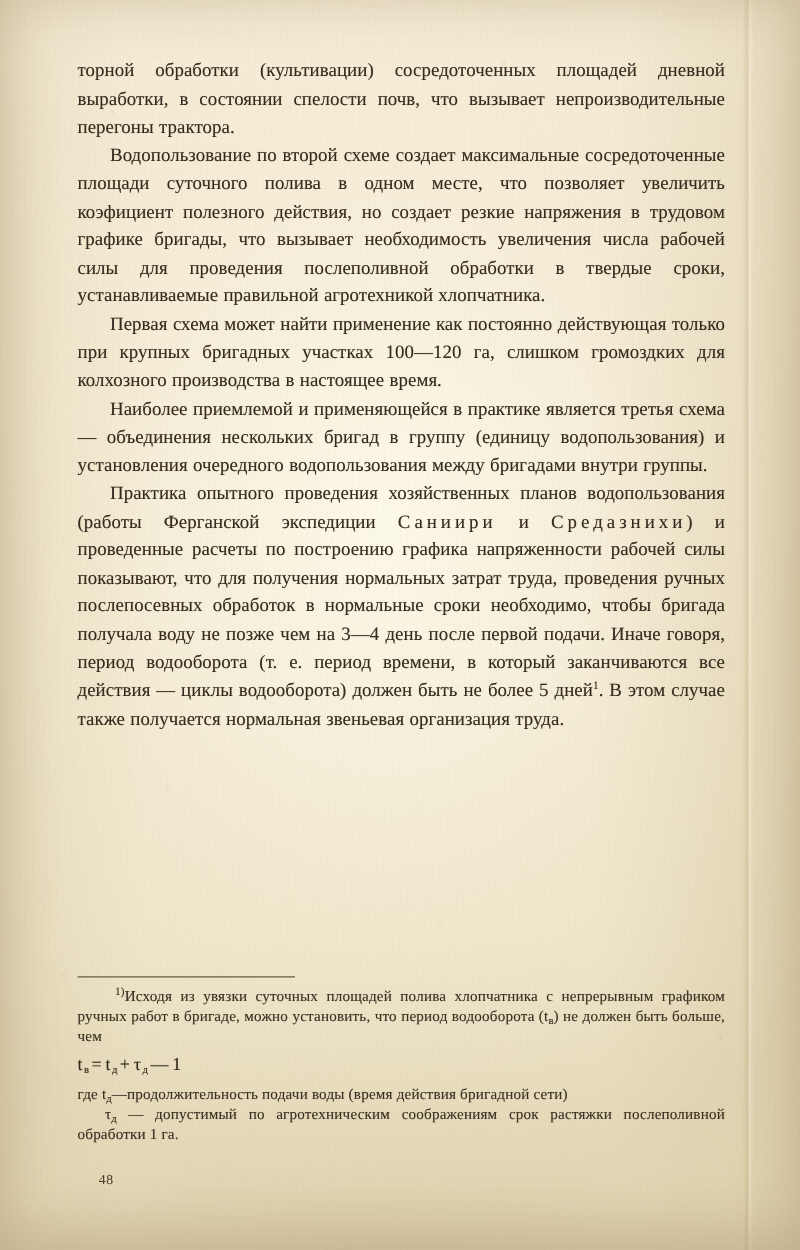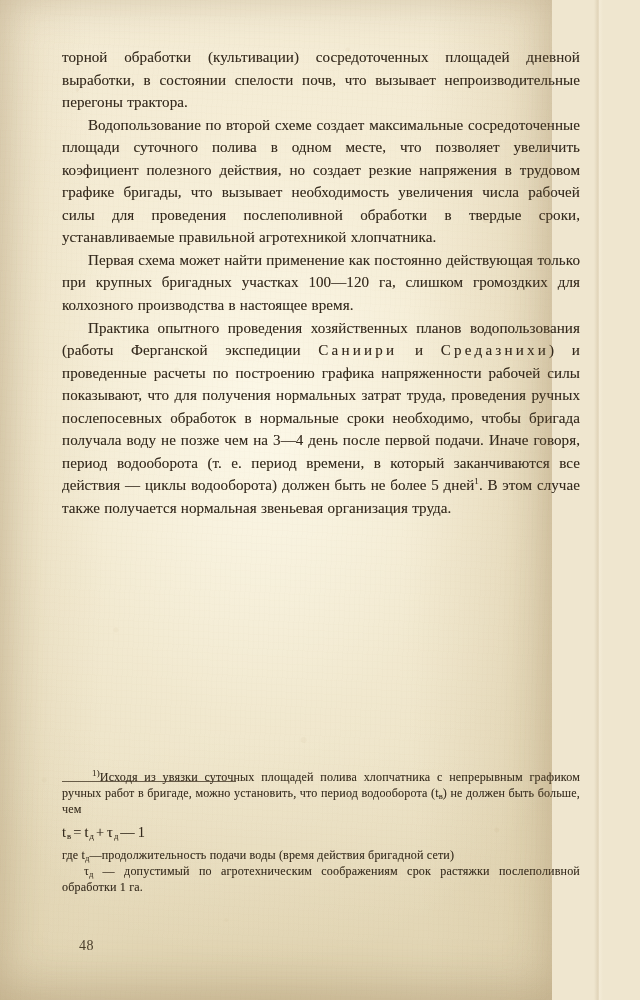--- a/index.html
+++ b/index.html
@@ -10,21 +10,21 @@
     width: 640px;
     height: 1000px;
     overflow: hidden;
     background: #efe6cf;
     font-family: "Liberation Serif", "DejaVu Serif", serif;
   }
 
   
   #page {
     position: relative;
-    width: 552px;
+    width: 640px;
     height: 1000px;
     background:
       radial-gradient(ellipse 70% 55% at 48% 42%, rgba(255,252,238,0.85) 0%, rgba(252,246,226,0.35) 55%, rgba(236,223,192,0.0) 100%),
       radial-gradient(ellipse 120% 40% at 50% 102%, rgba(214,198,160,0.55) 0%, rgba(214,198,160,0) 70%),
       radial-gradient(ellipse 40% 120% at 101% 50%, rgba(205,186,146,0.55) 0%, rgba(205,186,146,0) 70%),
       radial-gradient(ellipse 30% 120% at -2% 50%, rgba(210,193,155,0.45) 0%, rgba(210,193,155,0) 70%),
       linear-gradient(175deg, #f3ead3 0%, #efe5cb 30%, #ece2c6 62%, #e7dcbd 100%);
     box-sizing: border-box;
   }
   
@@ -97,21 +97,21 @@
   #textblock, #footnote {
     text-shadow: 0 0 0.6px rgba(60,46,28,0.35);
   }
 
   .sp { letter-spacing: 3.2px; }  
 
   
   #footnote {
     position: absolute;
     left: 62px;
-    top: 769px;
+    top: 789px;
     width: 518px;
     color: #3a3022;
   }
   #fn-rule {
     position: absolute;
     left: 62px;
     top: 781px;
     width: 174px;
     height: 0;
     border-top: 1.3px solid #4a3e2c;
@@ -149,21 +149,21 @@
     letter-spacing: 1.1px;
     color: #33291c;
   }
   #formula .op { padding: 0 2px; }
 
   
   #folio {
     position: absolute;
     left: 79px;
     top: 938px;
-    font-size: 14px;
+    font-size: 11px;
     color: #4a3d2b;
     letter-spacing: 0.5px;
   }
 </style>
 </head>
 <body>
 
 <div id="page">
 
   <div id="paper-grain"></div>
@@ -173,20 +173,21 @@
   <div id="textblock">
 
     <p class="body">торной обработки (культивации) сосредоточенных площадей дневной выработки, в состоянии спелости почв, что вызывает непроизводительные перегоны трактора.</p>
 
     <p class="body indent">Водопользование по второй схеме создает максимальные сосредоточенные площади суточного полива в одном месте, что позволяет увеличить коэфициент полезного действия, но создает резкие напряжения в трудовом графике бригады, что вызывает необходимость увеличения числа рабочей силы для проведения послеполивной обработки в твердые сроки, устанавливаемые правильной агротехникой хлопчатника.</p>
 
     <p class="body indent">Первая схема может найти применение как постоянно действующая только при крупных бригадных участках 100—120 га, слишком громоздких для колхозного производства в настоящее время.</p>
 
 
 
+    <p class="body indent">Наиболее приемлемой и применяющейся в практике является третья схема — объединения нескольких бригад в группу (единицу водопользования) и установления очередного водопользования между бригадами внутри группы.</p>
 
     <p class="body indent">Практика опытного проведения хозяйственных планов водопользования (работы Ферганской экспедиции <span class="sp">Саниири</span> и <span class="sp">Средазнихи</span>) и проведенные расчеты по построению графика напряженности рабочей силы показывают, что для получения нормальных затрат труда, проведения ручных послепосевных обработок в нормальные сроки необходимо, чтобы бригада получала воду не позже чем на 3—4 день после первой подачи. Иначе говоря, период водооборота (т. е. период времени, в который заканчиваются все действия — циклы водооборота) должен быть не более 5 дней<sup class="fnmark">1</sup>. В этом случае также получается нормальная звеньевая организация труда.</p>
 
 
   </div>
 
   <div id="fn-rule"></div>
 
   <div id="footnote">
 

